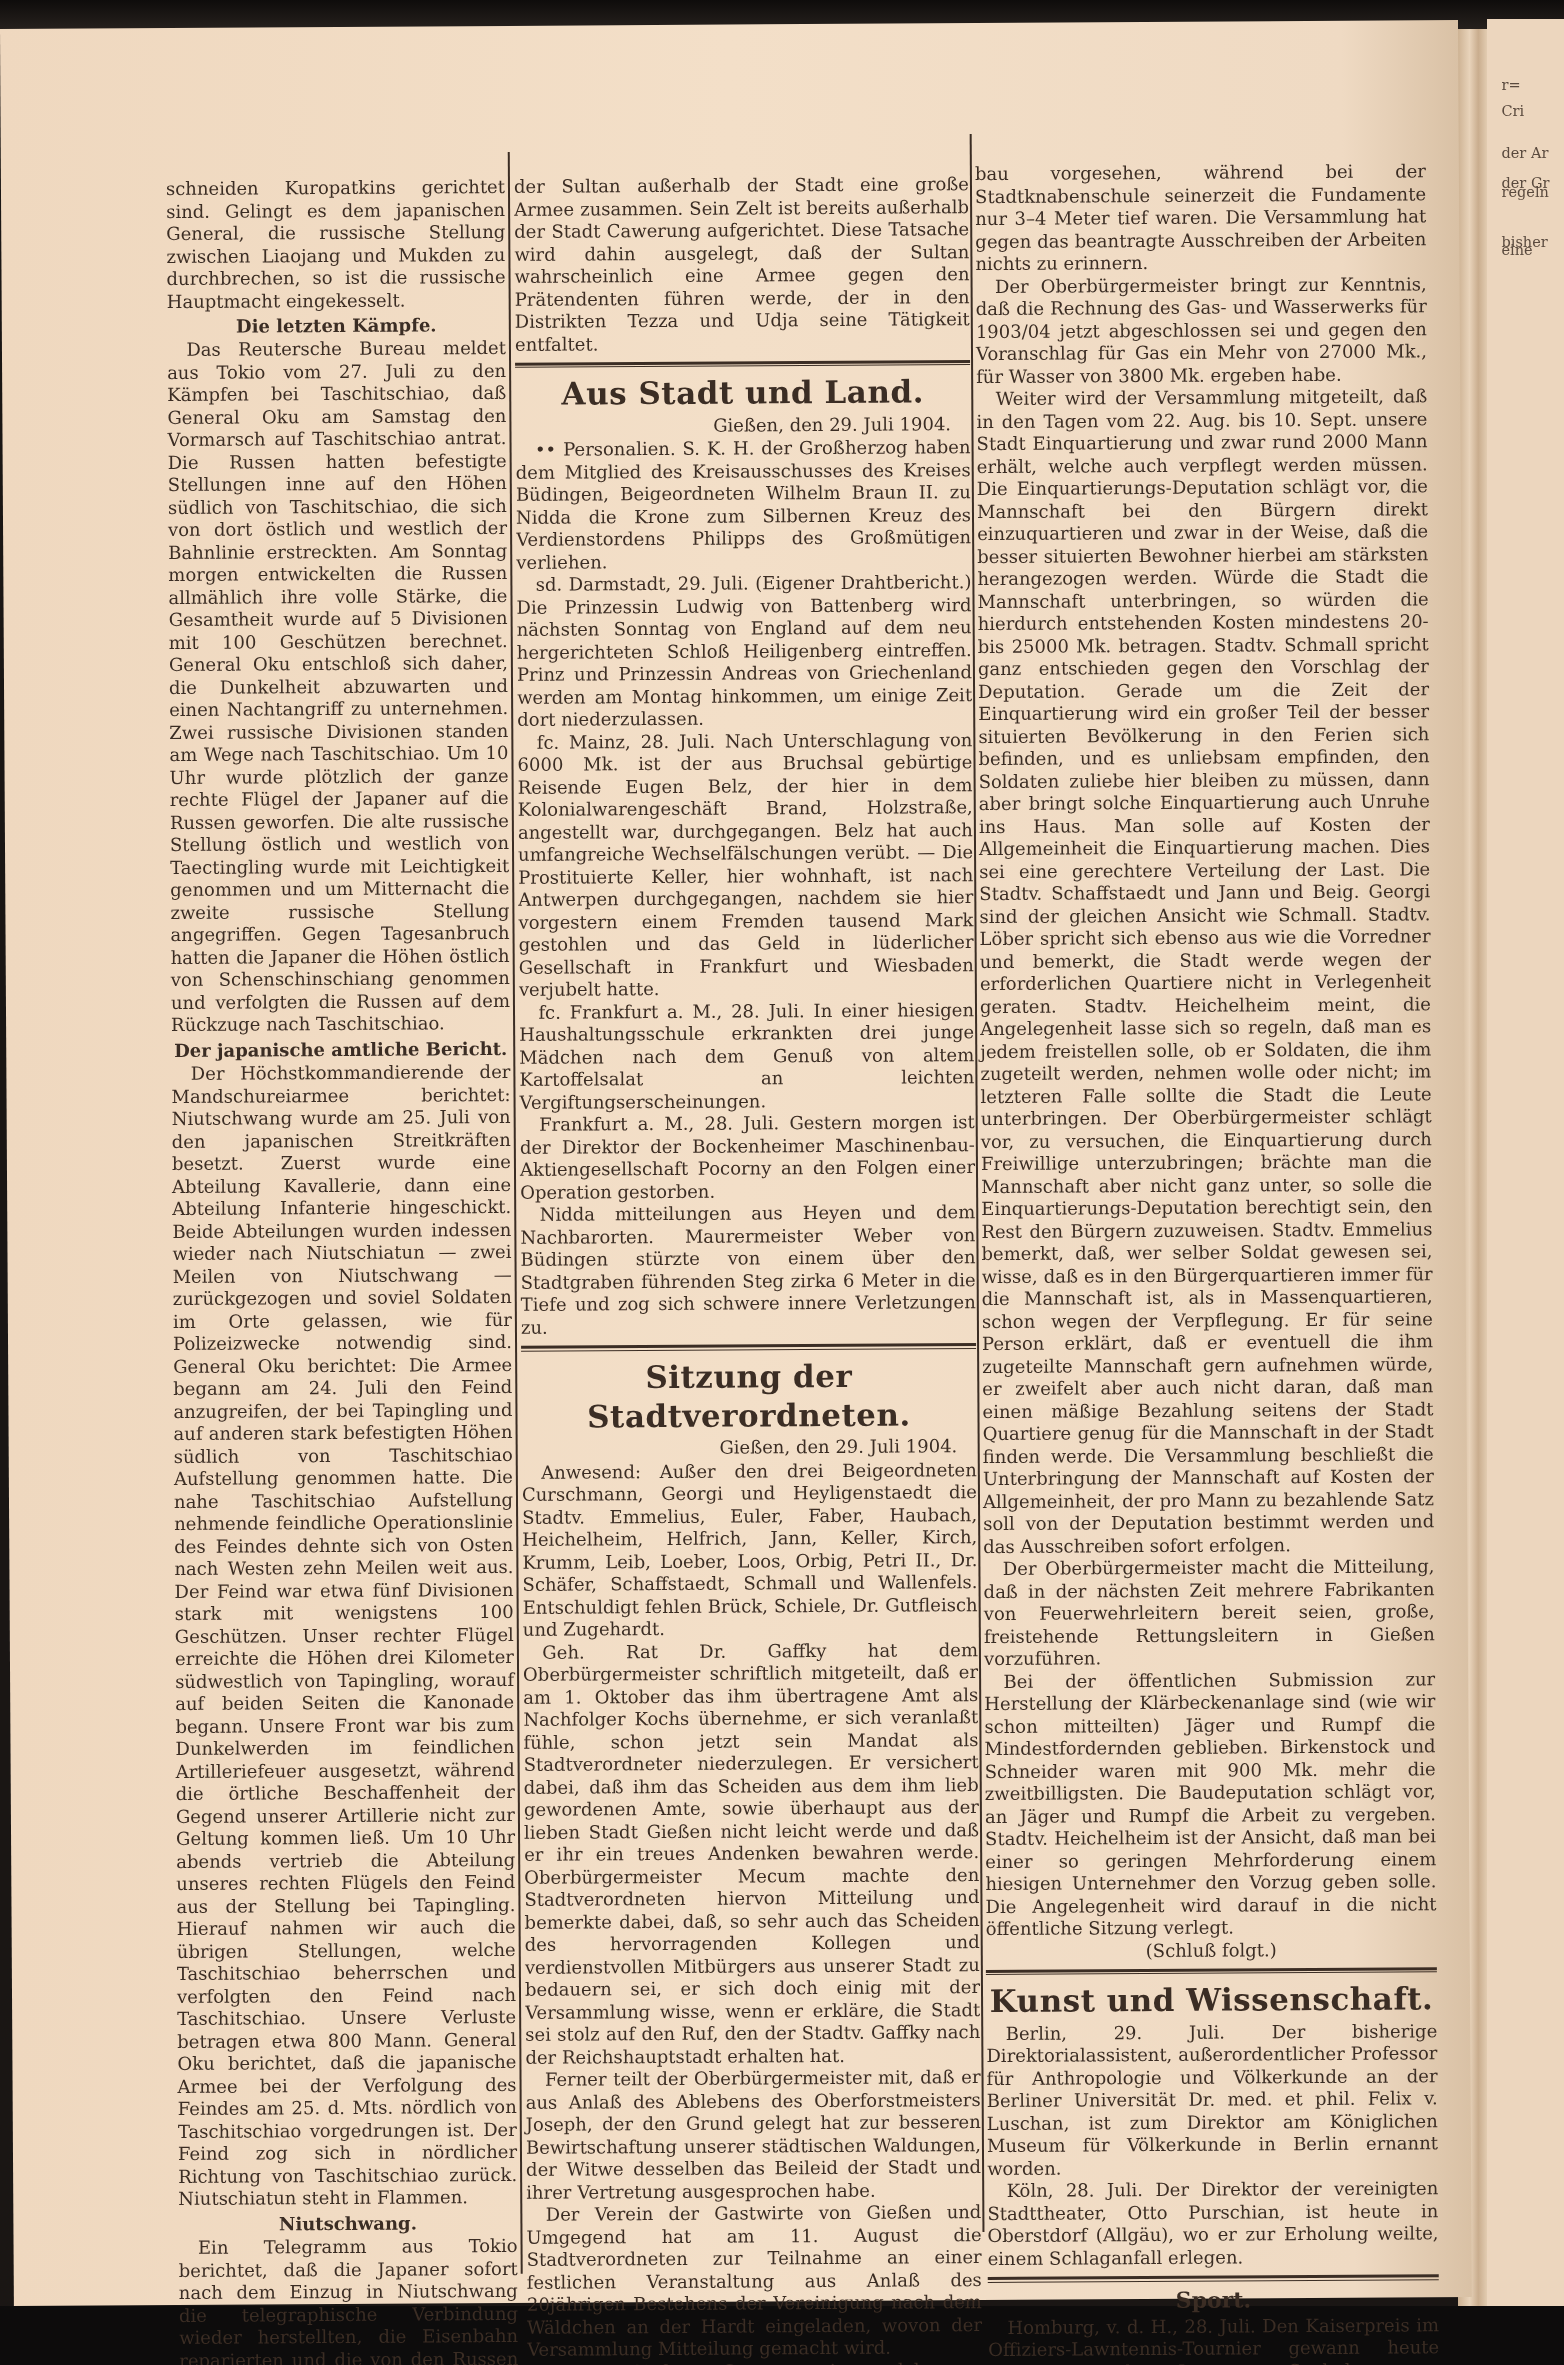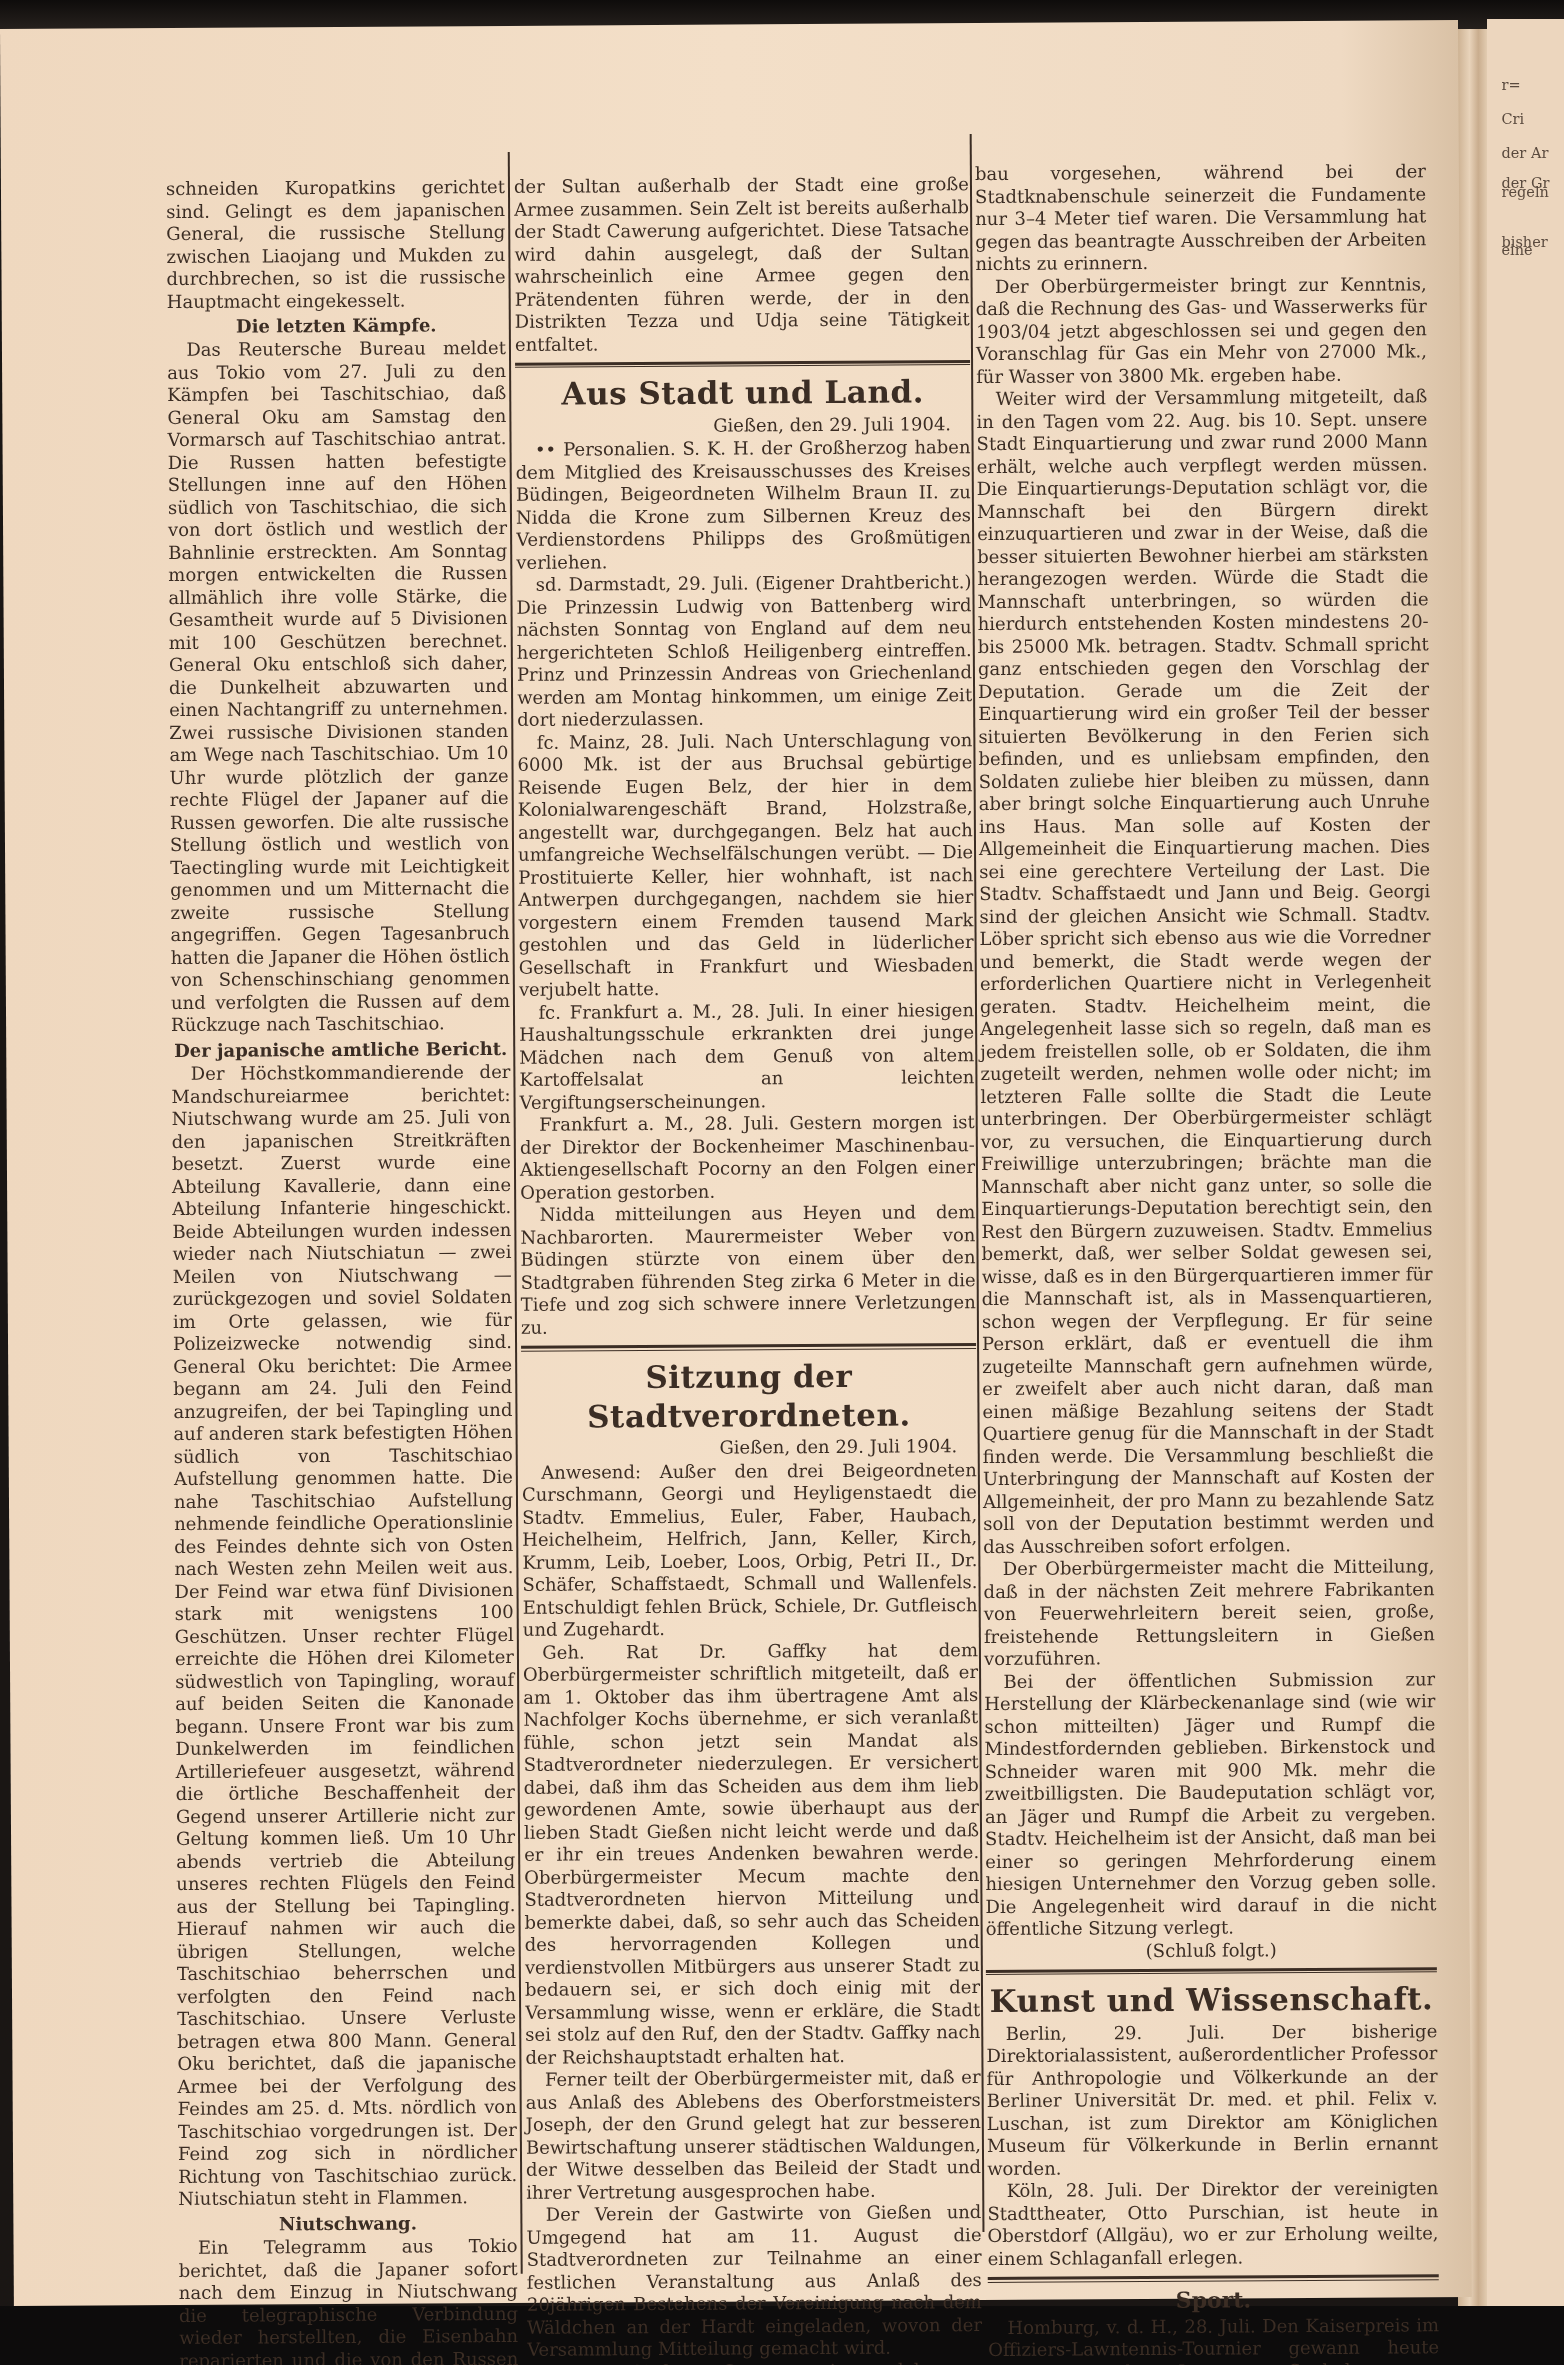--- a/index.html
+++ b/index.html
@@ -61,21 +61,21 @@
 </style>
 </head>
 <body>
 
 <div class="top-shadow"></div>
 <div class="bottom-shadow"></div>
 <div class="gutter"></div>
 
 <div class="next-page">
   <div class="frag" style="top:58px">r=</div>
-  <div class="frag" style="top:92px">Cri</div>
+  <div class="frag" style="top:84px">Cri</div>
   <div class="frag" style="top:126px">der Ar</div>
   <div class="frag" style="top:156px">der Gr</div>
   <div class="frag" style="top:165px">regeln</div>
   <div class="frag" style="top:215px">bisher</div>
   <div class="frag" style="top:223px">eine</div>
 </div>
 
 <div class="page">
 
   <div class="vrule" style="left:507px; top:126px; height:2122px;"></div>

